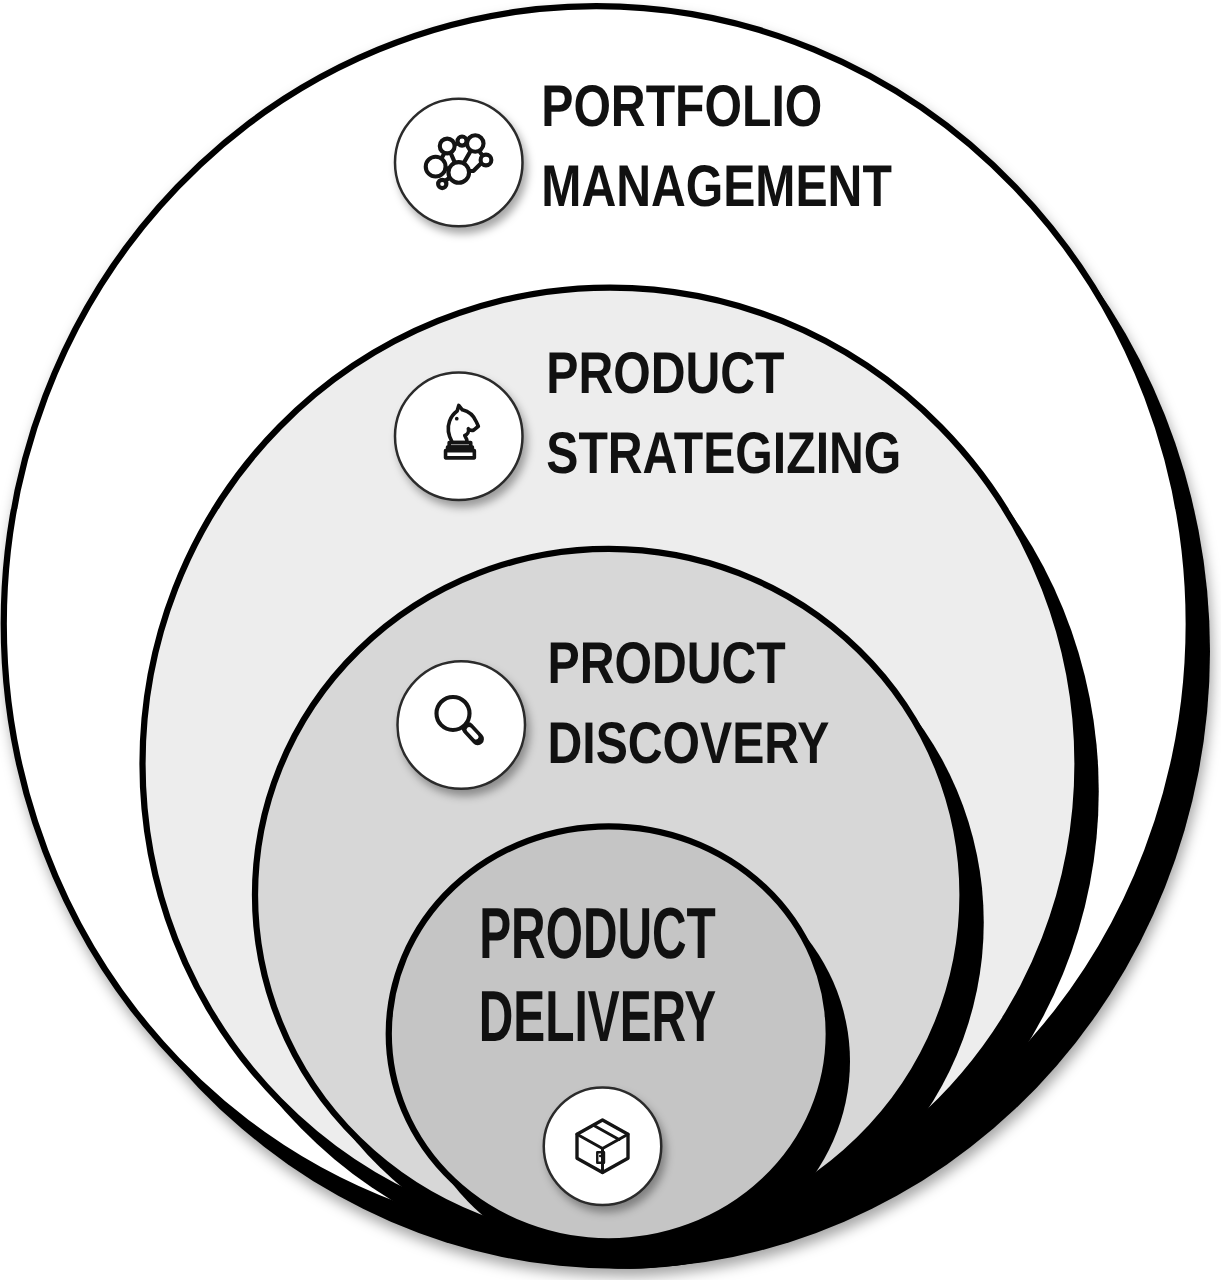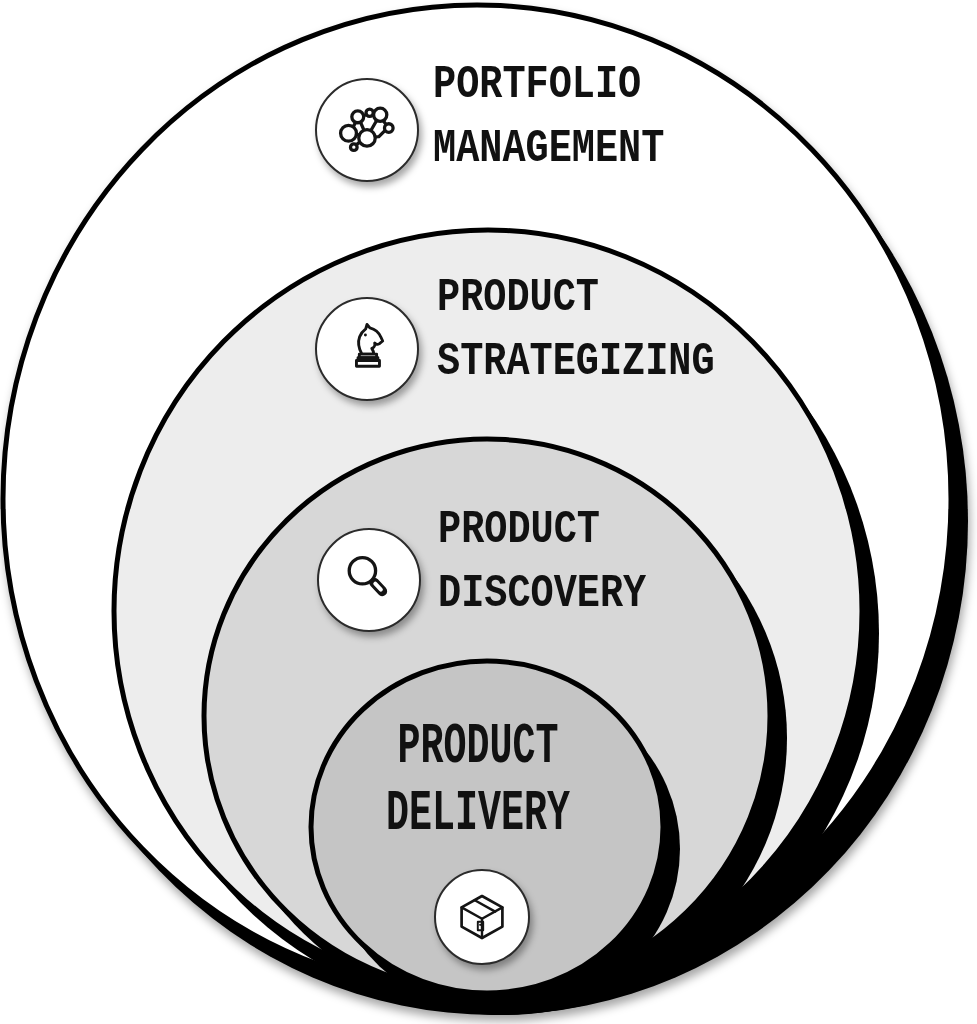--- a/index.html
+++ b/index.html
@@ -5,21 +5,21 @@
   html, body {
     margin: 0;
     padding: 0;
     background: #ffffff;
   }
   .stage {
     position: relative;
     width: 977px;
     height: 1024px;
     overflow: hidden;
-    font-family: Liberation Mono, monospace;
+    font-family: Liberation Sans, sans-serif;
   }
   .rings-svg {
     position: absolute;
     left: 0;
     top: 0;
     width: 977px;
     height: 1024px;
     overflow: visible;
     filter: drop-shadow(2px 6px 5px rgba(0,0,0,0.35));
   }

